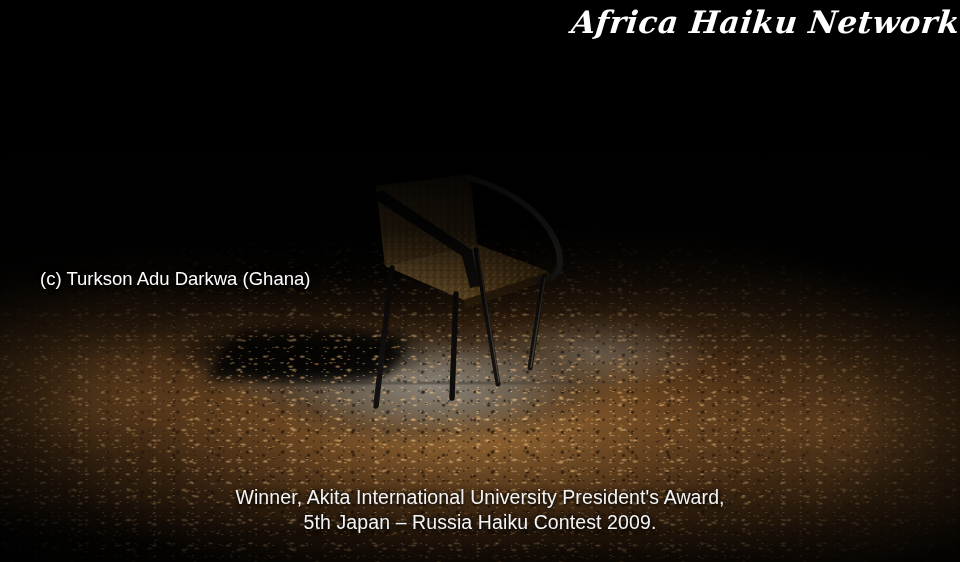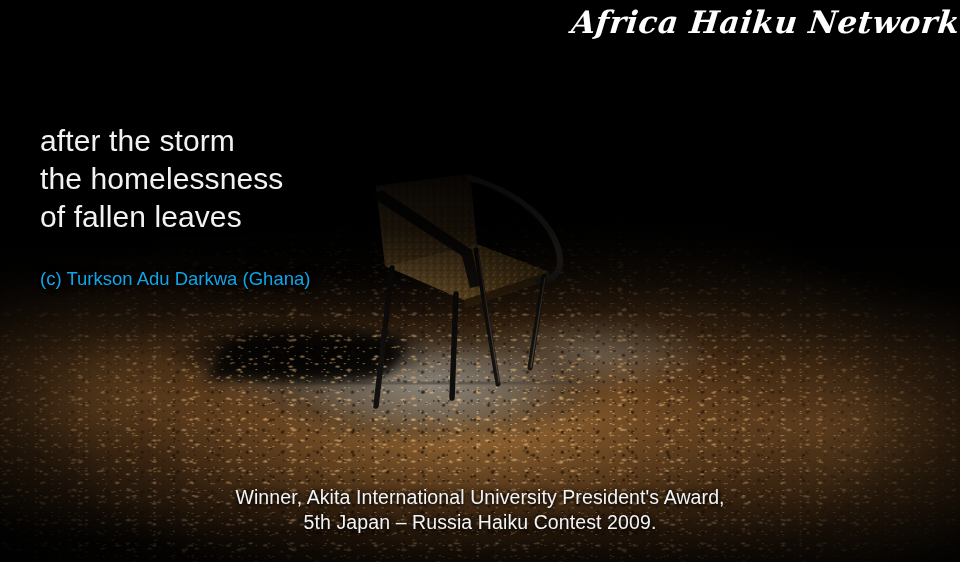--- a/index.html
+++ b/index.html
@@ -216,21 +216,21 @@
     font-weight: 400;
     letter-spacing: 0.1px;
     white-space: nowrap;
     text-shadow: 0 1px 3px rgba(0,0,0,0.95), 0 0 8px rgba(0,0,0,0.7);
   }
 
   #attribution {
     position: absolute;
     left: 40px;
     top: 267px;
-    color: #0ea5e9;
+    color: #ffffff;
     font-size: 18.5px;
     line-height: 24px;
     font-weight: 400;
     white-space: nowrap;
     text-shadow: 0 1px 3px rgba(0,0,0,0.95), 0 0 8px rgba(0,0,0,0.75);
   }
 
   #caption {
     position: absolute;
     left: 0;
@@ -307,25 +307,20 @@
     <path d="M192 108 L178 200" stroke="#17140f" stroke-width="5" stroke-linecap="round" fill="none"></path>
 
     <path d="M126 84 L147 214" stroke="#6b6158" stroke-width="1.4" stroke-linecap="round" fill="none" opacity="0.6"></path>
     <path d="M193 110 L179 199" stroke="#7a6f64" stroke-width="1.4" stroke-linecap="round" fill="none" opacity="0.55"></path>
   </svg>
 
   <div class="photo-layer" id="photo-vignette"></div>
 
   <div id="logo">Africa Haiku Network</div>
 
-  <div id="haiku">
-    <div class="haiku-line">after the storm</div>
-    <div class="haiku-line">the homelessness</div>
-    <div class="haiku-line">of fallen leaves</div>
-  </div>
 
   <div id="attribution">(c) Turkson Adu Darkwa (Ghana)</div>
 
   <div id="caption">
     <div class="caption-line">Winner, Akita International University President's Award,</div>
     <div class="caption-line">5th Japan – Russia Haiku Contest 2009.</div>
   </div>
 
 </div>
 

